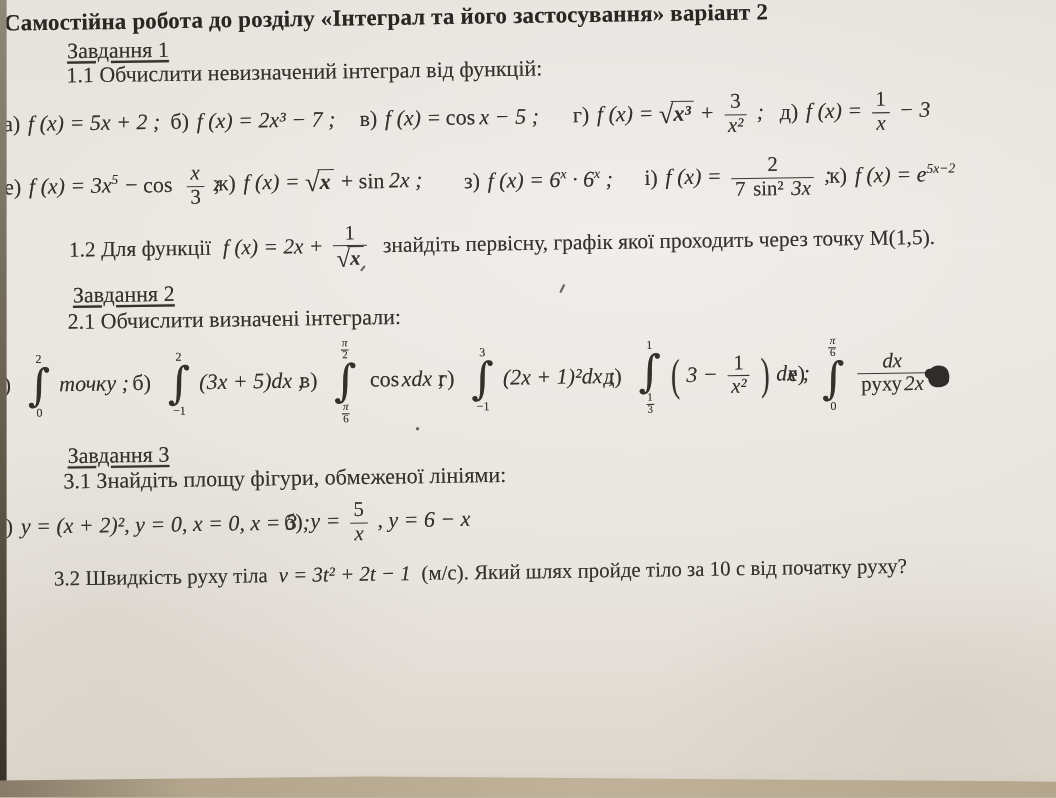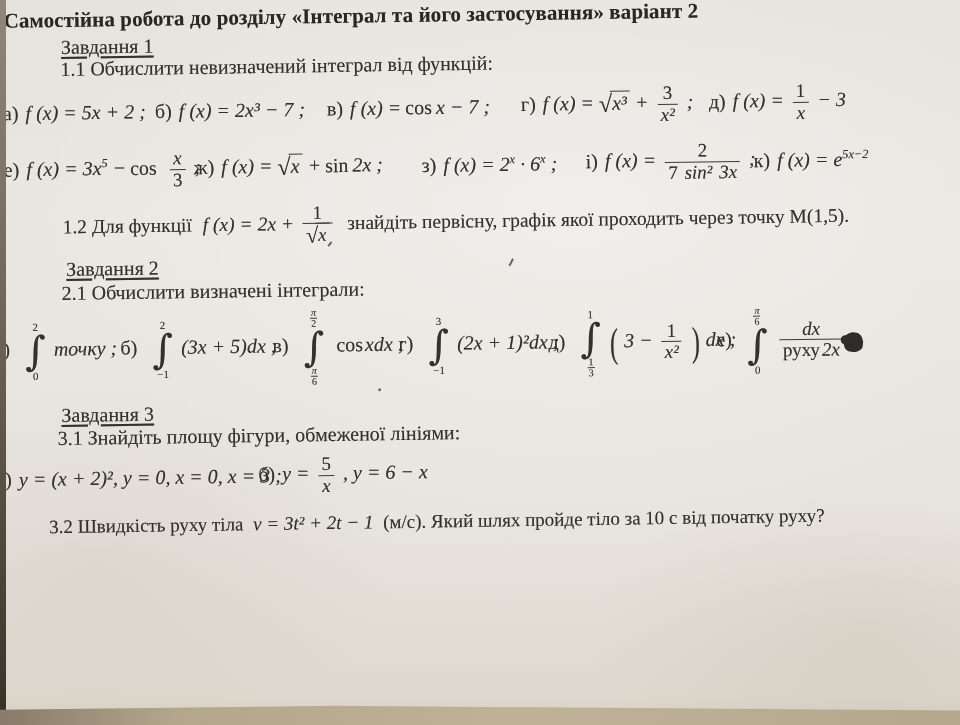--- a/index.html
+++ b/index.html
@@ -38,21 +38,21 @@
   .heading{font-size:20px;text-decoration:underline;text-underline-offset:3px;}
   .row{position:absolute;left:0;width:100%;}
   .fi{position:absolute;top:50%;transform:translateY(-50%);white-space:nowrap;font-size:20px;line-height:1.15;}
   .lab{font-style:normal;margin-right:7px;}
   .m{font-style:italic;}
   .fn{font-style:normal;margin:0 4px;}
   .sup{font-size:0.62em;vertical-align:super;line-height:0;font-style:italic;}
   .frac{display:inline-block;text-align:center;vertical-align:middle;line-height:1.08;margin:0 4px;font-size:0.95em;}
   .frac .num{display:block;padding:0 3px;}
   .frac .den{display:block;border-top:1.3px solid #3b3833;padding:0 3px;}
-  .sqrt{white-space:nowrap;}
+  .sqrt{white-space:nowrap;font-weight:bold;}
   .sqrt .rs{font-style:normal;font-size:1.2em;margin-right:-2px;vertical-align:-0.1em;}
   .sqrt .rad{border-top:1.4px solid #3b3833;padding:0 3px 0 2px;}
   .integral{display:inline-flex;flex-direction:column;align-items:center;vertical-align:middle;margin:0 3px;line-height:1;}
   .integral .bnd{font-size:11px;font-style:normal;line-height:1.1;}
   .integral .isign{font-size:40px;line-height:0.92;font-style:italic;font-family:"DejaVu Serif","Liberation Serif",serif;}
   .tfrac{display:inline-block;text-align:center;line-height:1;font-size:10px;}
   .tfrac span{display:block;}
   .tfrac .tden{border-top:1px solid #3b3833;padding:0 1px;}
   .pi{font-style:italic;}
   .bp{display:inline-block;transform:scaleY(1.7);font-size:24px;font-style:normal;vertical-align:middle;margin:0 1px;line-height:1;}
@@ -78,21 +78,21 @@
     <div class="line t" style="left:64px;top:58px;">1.1 Обчислити невизначений інтеграл від функцій:</div>
 
     <div class="row" style="top:84px;height:58px;">
       <span class="fi" style="left:6px;">
         <span class="lab">а)</span><span class="m">f (x) = 5x + 2 ;</span>
       </span>
       <span class="fi" style="left:158px;">
         <span class="lab">б)</span><span class="m">f (x) = 2x³ − 7  ;</span>
       </span>
       <span class="fi" style="left:330px;">
-        <span class="lab">в)</span><span class="m">f (x) =</span><span class="fn">cos</span><span class="m">x − 7 ;</span>
+        <span class="lab">в)</span><span class="m">f (x) =</span><span class="fn">cos</span><span class="m">x − 5 ;</span>
       </span>
       <span class="fi" style="left:524px;">
         <span class="lab">г)</span><span class="m">f (x) =</span>
         <span class="sqrt"><span class="rs">√</span><span class="rad m">x³</span></span>
         <span class="m">+</span>
         <span class="frac"><span class="num">3</span><span class="den m">x²</span></span>
         <span class="m">;</span>
       </span>
       <span class="fi" style="left:712px;">
         <span class="lab">д)</span><span class="m">f (x) =</span>
@@ -107,29 +107,29 @@
         <span class="m">−</span><span class="fn">cos</span>
         <span class="frac"><span class="num m">x</span><span class="den">3</span></span>
         <span class="m">;</span>
       </span>
       <span class="fi" style="left:196px;">
         <span class="lab">ж)</span><span class="m">f (x) =</span>
         <span class="sqrt"><span class="rs">√</span><span class="rad m">x</span></span>
         <span class="m">+</span><span class="fn">sin</span><span class="m">2x ;</span>
       </span>
       <span class="fi" style="left:424px;">
-        <span class="lab">з)</span><span class="m">f (x) = 2</span><span class="sup">x</span>
+        <span class="lab">з)</span><span class="m">f (x) = 6</span><span class="sup">x</span>
         <span class="m">· 6</span><span class="sup">x</span>
         <span class="m">;</span>
       </span>
       <span class="fi" style="left:588px;">
         <span class="lab">і)</span><span class="m">f (x) =</span>
         <span class="frac">
           <span class="num">2</span>
-          <span class="den"><span>7</span> <span class="fn" style="margin:0 2px;font-style:italic;">sin²</span> <span class="m">3x</span></span>
+          <span class="den"><span>7</span> <span class="fn" style="margin:0 2px;">sin²</span> <span class="m">3x</span></span>
         </span>
         <span class="m">;</span>
       </span>
       <span class="fi" style="left:756px;">
         <span class="lab">к)</span><span class="m">f (x) = e</span><span class="sup">5x−2</span>
       </span>
     </div>
 
     <div class="row" style="top:204px;height:50px;">
       <span class="fi" style="left:64px;font-size:19.5px;">

